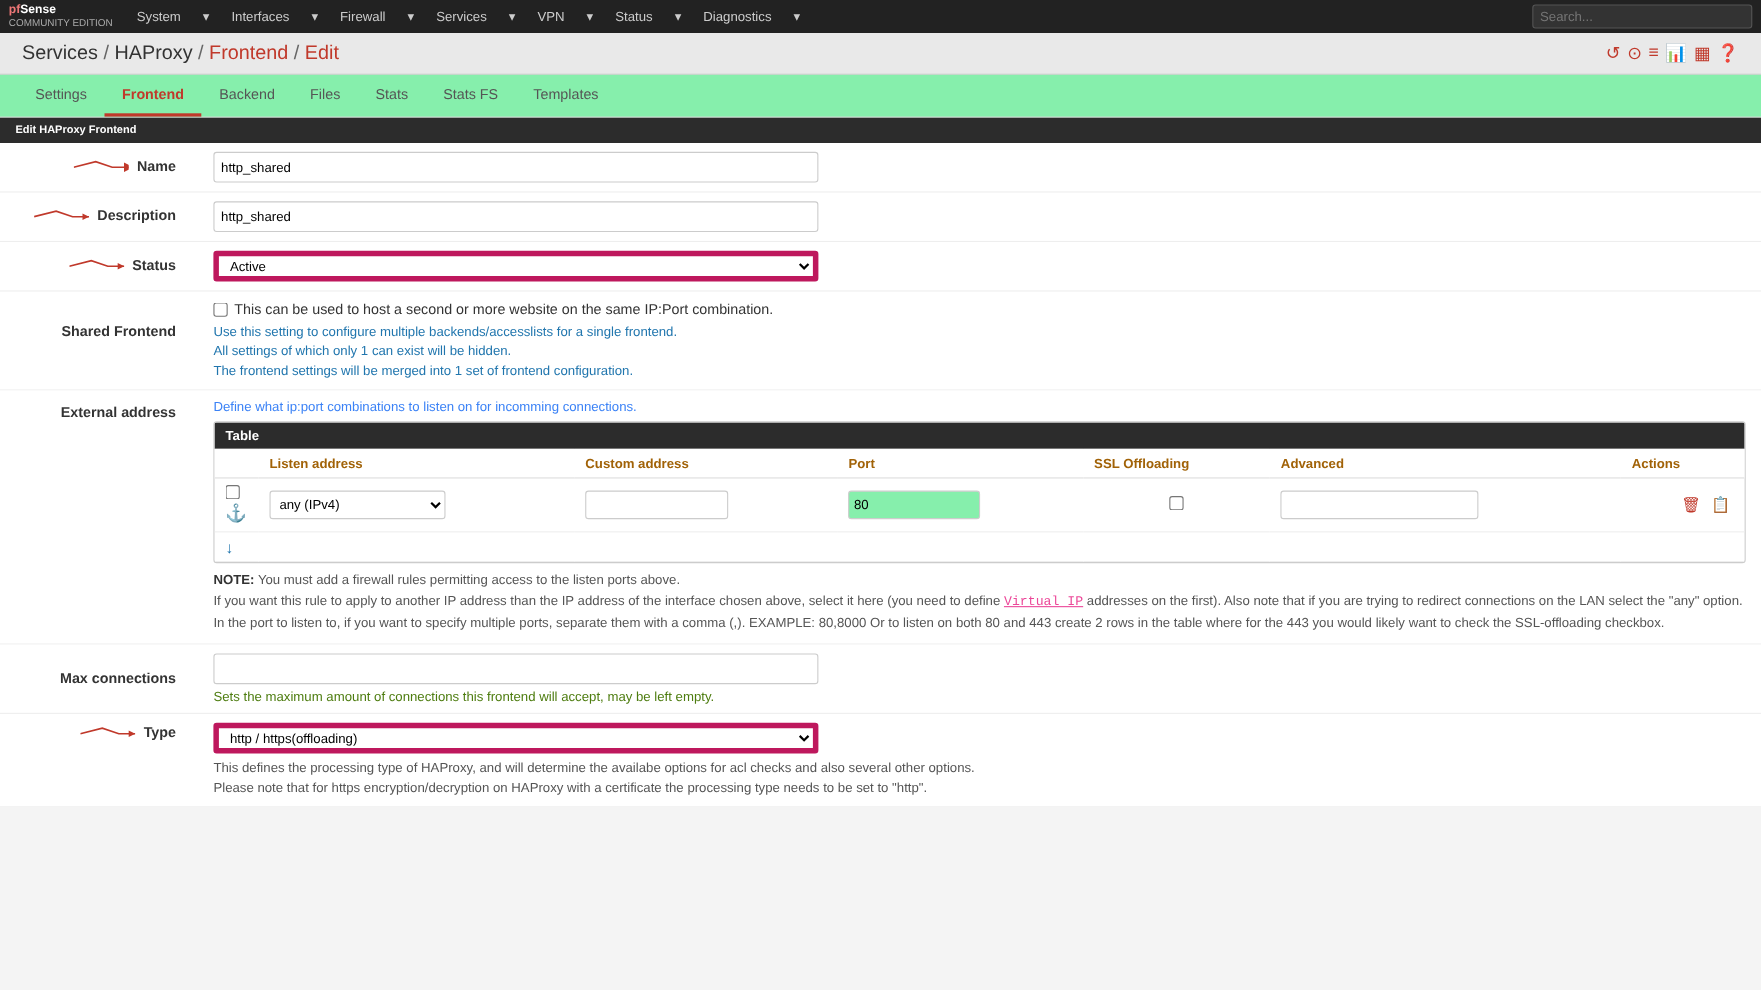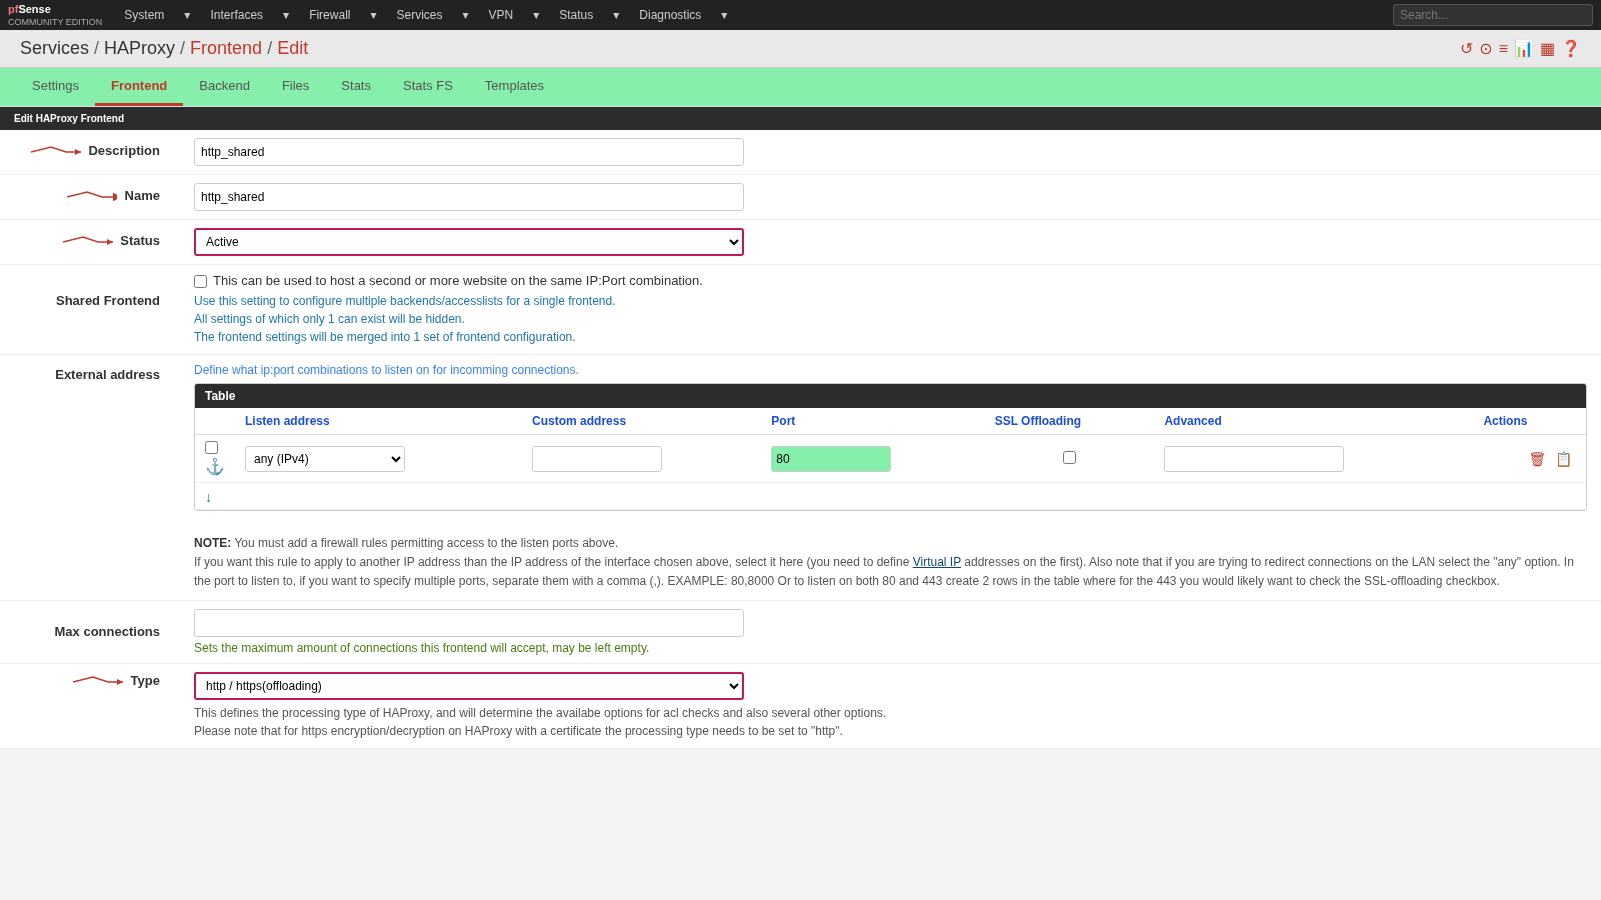--- a/index.html
+++ b/index.html
@@ -159,21 +159,21 @@
       height: 28px;
       border: 1px solid #ccc;
       padding: 0 6px;
       font-size: 12px;
       border-radius: 3px;
       background: #fff;
     }
     .form-select {
       width: 300px;
       height: 28px;
-      border: 2px solid #be185d;
+      border: 5px solid #be185d;
       padding: 0 6px;
       font-size: 12px;
       border-radius: 3px;
       background: #fff;
     }
     .form-select-wide {
       width: 550px;
     }
 
     
@@ -206,21 +206,21 @@
     .inner-table {
       width: 100%;
       border-collapse: collapse;
     }
     .inner-table thead td {
       background: #fff;
       padding: 6px 10px;
       font-weight: bold;
       font-size: 12px;
       border-bottom: 1px solid #ddd;
-      color: #1d4ed8;
+      color: #a16207;
     }
     .inner-table tbody td {
       padding: 6px 10px;
       font-size: 12px;
       border-bottom: 1px solid #eee;
       vertical-align: middle;
     }
     .inner-table select {
       height: 26px;
       border: 1px solid #ccc;
@@ -256,25 +256,25 @@
       padding: 0 3px;
     }
     .action-btn.copy { color: #555; }
     .anchor-icon { color: #2176ae; font-size: 16px; }
     .sort-arrow { color: #2176ae; font-size: 14px; margin-top: 2px; display: inline-block; }
 
     
     .note-text {
       font-size: 12px;
       color: #555;
-      margin-top: 23px;
+      margin-top: 6px;
       line-height: 1.6;
     }
     .note-text strong { color: #333; }
-    .note-text a { color: #0c4a6e; }
+    .note-text a { color: #ec4899; font-family: Liberation Mono, monospace; }
 
     
     .max-conn-input {
       width: 550px;
       height: 28px;
       border: 1px solid #ccc;
       padding: 0 6px;
       font-size: 12px;
       border-radius: 3px;
       background: #fff;
@@ -372,41 +372,41 @@
   <div class="section-header">
     <span>Edit HAProxy Frontend</span>
   </div>
 
   <table class="form-table white-bg">
 
     <tbody>
         <tr>
       <td class="label-cell">
         <svg width="50" height="20" style="vertical-align:middle;margin-right:4px;">
-          <polyline points="0,10 20,5 35,10 50,10" fill="none" stroke="#c0392b" stroke-width="1.5"></polyline>
-          <polygon points="44,7 50,10 44,13" fill="#c0392b"></polygon>
-        </svg>
-        <span>Description</span>
-      </td>
-      <td class="value-cell">
-        <input type="text" class="form-input" value="http_shared" style="">
-      </td>
-    </tr>
-
-    <tr>
-      <td class="label-cell">
-        <svg width="50" height="20" style="vertical-align:middle;margin-right:4px;">
           <polyline points="0,10 20,5 35,10 50,10" fill="none" stroke="#c0392b" stroke-width="1.5" marker-end="url(#arr)"></polyline>
           <defs>
                 <marker id="arr" markerWidth="6" markerHeight="6" refX="3" refY="3" orient="auto">
                   <path d="M0,0 L6,3 L0,6 Z" fill="#c0392b"></path>
                 </marker>
               </defs>
         </svg>
         <span>Name</span>
+      </td>
+      <td class="value-cell">
+        <input type="text" class="form-input" value="http_shared" style="">
+      </td>
+    </tr>
+
+    <tr>
+      <td class="label-cell">
+        <svg width="50" height="20" style="vertical-align:middle;margin-right:4px;">
+          <polyline points="0,10 20,5 35,10 50,10" fill="none" stroke="#c0392b" stroke-width="1.5"></polyline>
+          <polygon points="44,7 50,10 44,13" fill="#c0392b"></polygon>
+        </svg>
+        <span>Description</span>
       </td>
       <td class="value-cell">
         <input type="text" class="form-input" value="http_shared" style="">
       </td>
     </tr>
 
     <tr>
       <td class="label-cell">
         <svg width="50" height="20" style="vertical-align:middle;margin-right:4px;">
           <polyline points="0,10 20,5 35,10 50,10" fill="none" stroke="#c0392b" stroke-width="1.5"></polyline>

